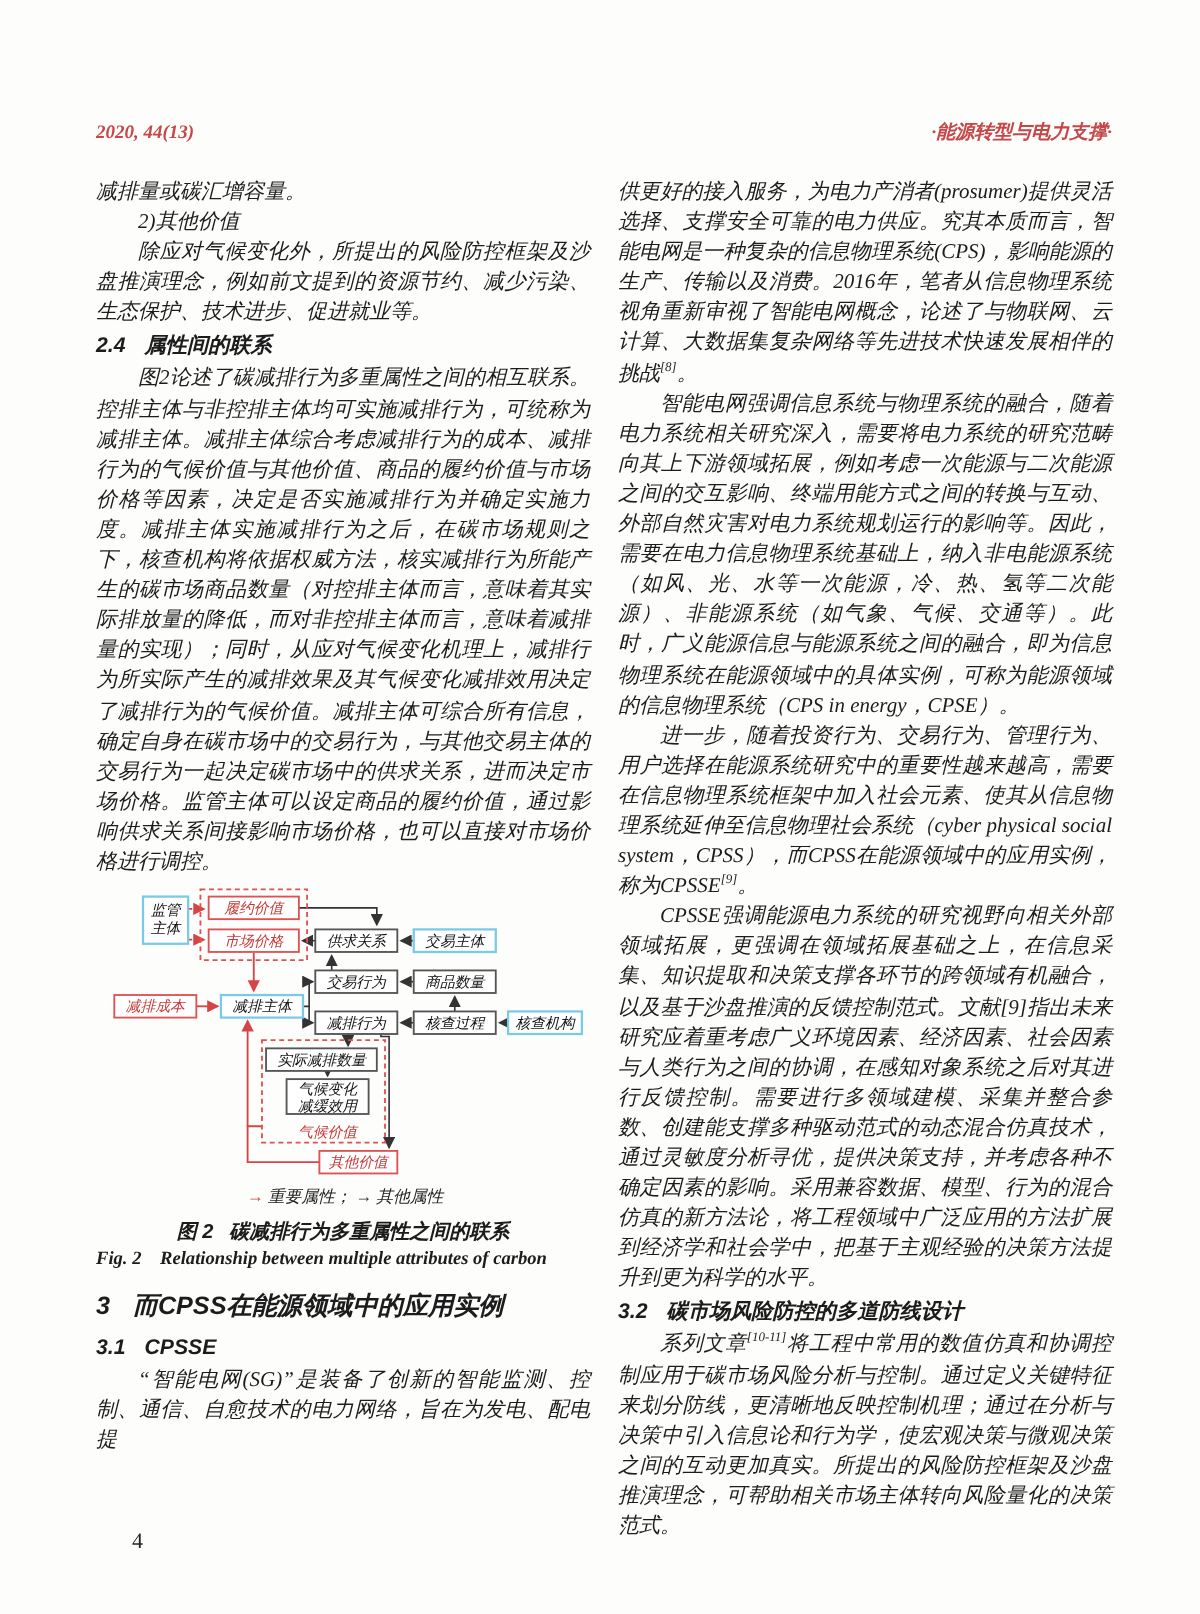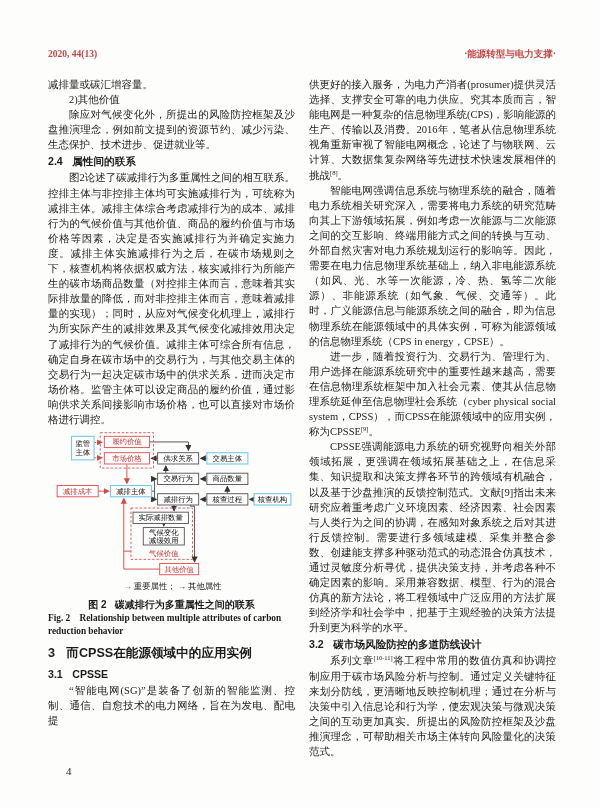--- a/index.html
+++ b/index.html
@@ -1,18 +1,18 @@
 <!DOCTYPE html>
 <html><head>
 <meta charset="utf-8">
 <style>
   html,body{margin:0;padding:0;background:#e8e8e8;}
   .sheet{position:relative;width:600px;height:807px;background:#fdfdfc;margin:0 auto;overflow:hidden;
          font-family:"Liberation Serif","DejaVu Serif",serif;color:#1c1c1c;}
-  .inner{position:absolute;left:48px;top:48px;width:508px;}
+  .inner{position:absolute;left:48px;top:60px;width:508px;font-style:italic;}
   .pheader{display:flex;justify-content:space-between;align-items:baseline;
            color:#c64747;font-size:9.5px;font-weight:bold;margin-bottom:16px;}
   .cols{display:flex;gap:14px;}
   .col{width:247px;font-size:10.5px;line-height:15.1px;text-align:justify;}
   .col p{margin:0;text-indent:2em;}
   .col p.noind{text-indent:0;}
   sup{font-size:6.5px;line-height:0;vertical-align:super;}
   .h2{font-family:"Liberation Sans","DejaVu Sans",sans-serif;font-weight:bold;
       font-size:10.6px;margin:2px 0 1px;line-height:15px;}
   .h1{font-family:"Liberation Sans","DejaVu Sans",sans-serif;font-weight:bold;
@@ -146,21 +146,20 @@
             <text class="nt ntr" x="125" y="136">其他价值</text>
           </svg>
 
           <div class="fig-legend">
             <span class="arrow red">→</span><span>重要属性；</span><span class="arrow blk">→</span><span>其他属性</span>
           </div>
           <div class="cap-cn">
             <span class="hnum">图 2</span><span>碳减排行为多重属性之间的联系</span>
           </div>
           <div class="cap-en">Fig. 2　Relationship between multiple attributes of carbon</div>
-          <div class="cap-en">reduction behavior</div>
         </div>
 
         <div class="h1">
           <span class="hnum">3</span><span>而CPSS在能源领域中的应用实例</span>
         </div>
         <div class="h2">
           <span class="hnum">3.1</span><span>CPSSE</span>
         </div>
         <p>“智能电网(SG)”是装备了创新的智能监测、控制、通信、自愈技术的电力网络，旨在为发电、配电提</p>
       </div>

